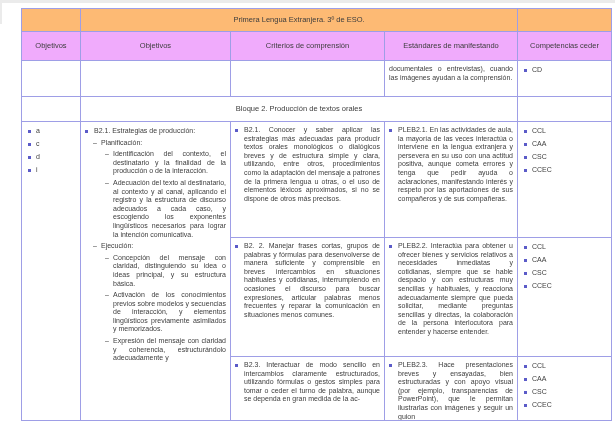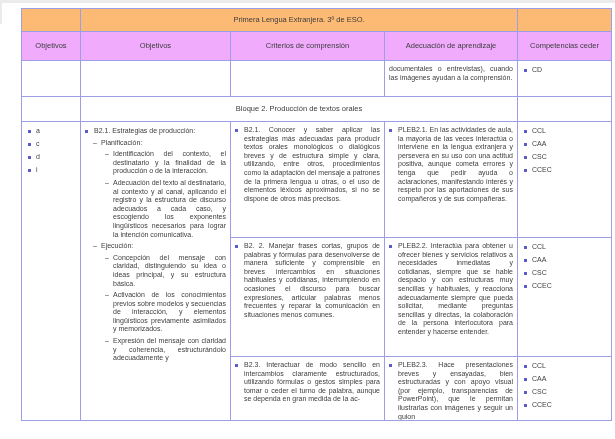--- a/index.html
+++ b/index.html
@@ -77,21 +77,21 @@
       <td>
             <div class="cen">Objetivos</div>
           </td>
       <td>
             <div class="cen">Objetivos</div>
           </td>
       <td>
             <div class="cen">Criterios de comprensión</div>
           </td>
       <td>
-            <div class="cen">Adecuación de aprendizaje</div>
+            <div class="cen">Estándares de manifestando</div>
           </td>
       <td>
             <div class="cen">Competencias ceder</div>
           </td>
     </tr>
 
     <tr class="r-cont">
       <td></td>
       <td></td>
       <td></td>

